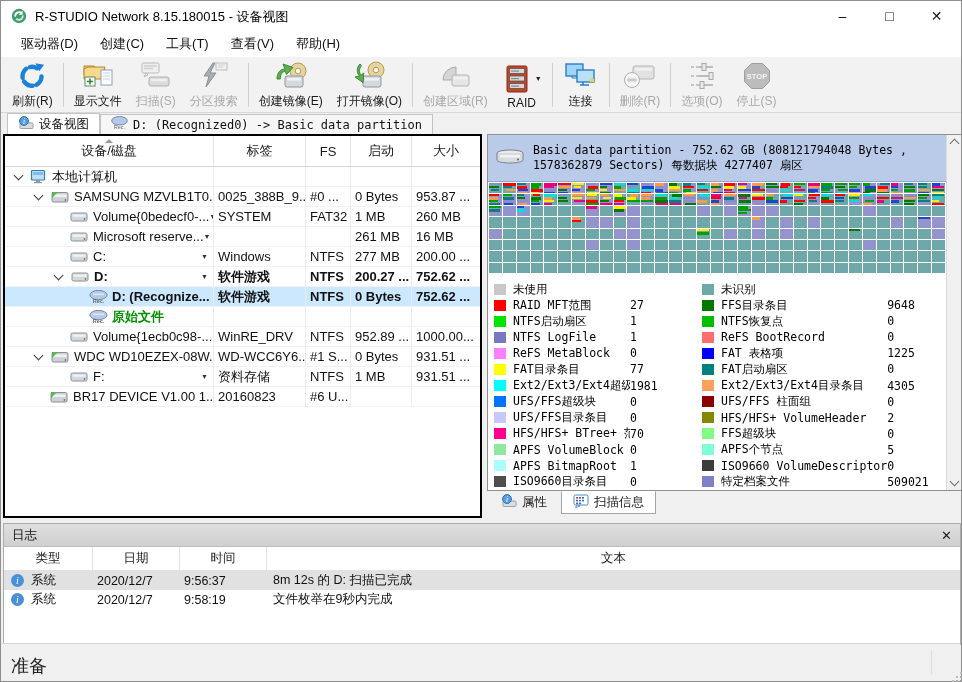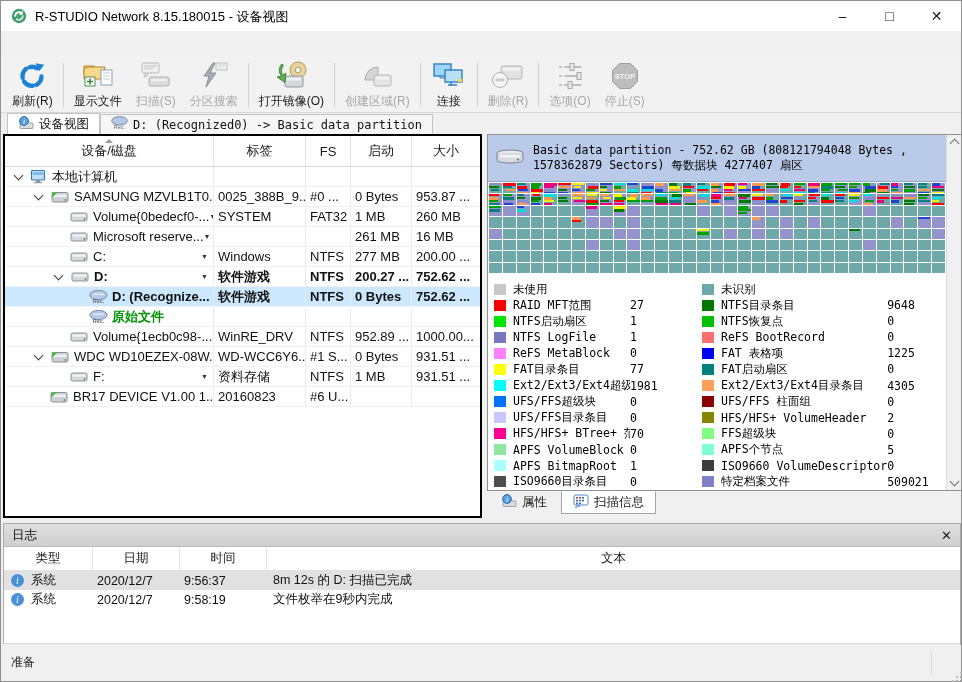--- a/index.html
+++ b/index.html
@@ -91,21 +91,21 @@
   .lh{display:flex;align-items:center;justify-content:center;height:100%;font-size:12.5px;color:#1a1a1a;
       border-right:1px solid #e4e4e4;box-sizing:border-box;}
   .log-row{display:flex;height:19px;align-items:center;font-size:12.5px;color:#111;}
   .log-row.selected{background:#e1e1e1;}
   .log-cell{box-sizing:border-box;height:100%;display:flex;align-items:center;overflow:hidden;white-space:nowrap;padding-left:4px;}
   .info-ic{width:13px;height:13px;border-radius:50%;background:#4a90d9;color:#fff;font-size:10px;font-style:italic;
            display:flex;align-items:center;justify-content:center;margin:0 7px 0 3px;font-family:"Liberation Serif",serif;flex:0 0 auto;}
 
   
   .statusbar{position:absolute;left:1px;right:1px;bottom:1px;height:36px;background:#f0f0f0;border-top:1px solid #d6d6d6;}
-  .status-text{position:absolute;left:9px;top:10px;font-size:12px;color:#222;}
+  .status-text{position:absolute;left:9px;top:10px;font-size:18px;color:#222;}
   .status-sep{position:absolute;right:28px;top:6px;bottom:6px;width:1px;background:#dcdcdc;}
   .grip{position:absolute;right:6px;bottom:6px;width:2px;height:2px;background:transparent;
         box-shadow:8px 8px 0 #9a9a9a,4px 8px 0 #ababab,8px 4px 0 #ababab,0 8px 0 #bdbdbd,8px 0 0 #bdbdbd,4px 4px 0 #bdbdbd;}
 </style>
 </head>
 <body>
 
 <div class="win">
 
   <div class="titlebar">
@@ -118,20 +118,27 @@
         </svg>
     </span>
     <span class="title-text">R-STUDIO Network 8.15.180015 - 设备视图</span>
     <div class="win-controls">
       <div class="win-btn">–</div>
       <div class="win-btn">□</div>
       <div class="win-btn">✕</div>
     </div>
   </div>
 
+  <div class="menubar">
+    <span class="menu-item">驱动器(D)</span>
+    <span class="menu-item">创建(C)</span>
+    <span class="menu-item">工具(T)</span>
+    <span class="menu-item">查看(V)</span>
+    <span class="menu-item">帮助(H)</span>
+  </div>
 
   <div class="toolbar">
       <div class="tb-btn">
         <span class="tb-icon">
           <svg width="34" height="30" viewBox="0 0 34 30">
             <path d="M26.5 15.5a9.5 9.5 0 1 1-4.4-8.2" fill="none" stroke="#1b82d6" stroke-width="4.4" stroke-dasharray="10 4" stroke-linecap="round"></path>
             <path d="M20.5 2.2l8.6 1.6-4.8 6.4z" fill="#1b82d6"></path>
           </svg>
         </span>
         <span class="tb-label">刷新(R)</span>
@@ -169,39 +176,70 @@
             <path d="M21 4h7M21 6h5" stroke="#d2d2d2"></path>
             <path d="M16 2L7 15h5l-3 11 10-14h-6l5-10z" fill="#a8adb4" stroke="#8a9098"></path>
           </svg>
         </span>
         <span class="tb-label">分区搜索</span>
       </div>
       <div class="tb-sep"></div>
       <div class="tb-btn">
         <span class="tb-icon">
           <svg width="36" height="30" viewBox="0 0 36 30">
+            <circle cx="25" cy="10" r="8" fill="#e6d4a0" stroke="#b89a50"></circle>
+            <circle cx="25" cy="10" r="2.8" fill="#f7f7f7" stroke="#b89a50"></circle>
+            <rect x="12" y="15" width="18" height="11" rx="2" fill="#d5d9dd" stroke="#8f979e"></rect>
+            <rect x="14" y="17" width="14" height="2.6" fill="#eef1f3"></rect>
+            <path d="M4 18c0-7 4-10 8-10l-2-5 10 3.5-6.5 7-1.2-3.2c-3 .3-5 3-5 7.7z" fill="#5cb050" stroke="#3a8a36"></path>
+          </svg>
+        </span>
+        <span class="tb-label">创建镜像(E)</span>
+      </div>
+      <div class="tb-btn">
+        <span class="tb-icon">
+          <svg width="36" height="30" viewBox="0 0 36 30">
             <circle cx="25" cy="9" r="8" fill="#e6d4a0" stroke="#b89a50"></circle>
             <circle cx="25" cy="9" r="2.8" fill="#f7f7f7" stroke="#b89a50"></circle>
             <rect x="12" y="15" width="18" height="11" rx="2" fill="#d5d9dd" stroke="#8f979e"></rect>
             <rect x="14" y="17" width="14" height="2.6" fill="#eef1f3"></rect>
             <path d="M9 3C5.5 6 5.5 12 8.5 15l-4.5 1 8 5.5.8-9.5-3 2.2C8 11.8 8 7 10.5 4.6z" fill="#5cb050" stroke="#3a8a36"></path>
           </svg>
         </span>
         <span class="tb-label">打开镜像(O)</span>
       </div>
       <div class="tb-sep"></div>
       <div class="tb-btn disabled">
         <span class="tb-icon">
           <svg width="36" height="30" viewBox="0 0 36 30">
             <path d="M6 19A13 13 0 0 1 19 6v13z" fill="#d6d6d6" stroke="#ababab"></path>
             <rect x="15" y="14" width="17" height="11" rx="2" fill="#e5e5e5" stroke="#b5b5b5"></rect>
             <rect x="17" y="16" width="13" height="2.4" fill="#f2f2f2"></rect>
           </svg>
         </span>
         <span class="tb-label">创建区域(R)</span>
+      </div>
+      <div class="tb-btn">
+        <span class="tb-icon">
+          <svg width="30" height="30" viewBox="0 0 30 30">
+            <rect x="5" y="2" width="20" height="26" rx="1.5" fill="#c2452a" stroke="#8a2a12"></rect>
+            <g fill="#d8d8d8" stroke="#555" stroke-width="0.8">
+              <rect x="7.5" y="4.5" width="15" height="5"></rect>
+              <rect x="7.5" y="12" width="15" height="5"></rect>
+              <rect x="7.5" y="19.5" width="15" height="5"></rect>
+            </g>
+            <g fill="#888">
+              <rect x="9" y="6.5" width="8" height="1.2"></rect>
+              <rect x="9" y="14" width="8" height="1.2"></rect>
+              <rect x="9" y="21.5" width="8" height="1.2"></rect>
+            </g>
+          </svg>
+          <span class="tb-dd">▼</span>
+        </span>
+        <span class="tb-label">RAID</span>
       </div>
       <div class="tb-sep"></div>
       <div class="tb-btn">
         <span class="tb-icon">
           <svg width="36" height="30" viewBox="0 0 36 30">
             <rect x="3" y="3" width="17" height="12" fill="#9ed5f8" stroke="#2b7fc2" stroke-width="1.4"></rect>
             <path d="M9 15v2h6v-2" fill="none" stroke="#2b7fc2"></path>
             <rect x="14" y="9" width="17" height="12" fill="#badff9" stroke="#2b7fc2" stroke-width="1.4"></rect>
             <path d="M20 21v3M17 24h9" stroke="#2b7fc2" stroke-width="1.6"></path>
             <rect x="27" y="18" width="4" height="3" fill="#f8d442"></rect>
@@ -1181,21 +1219,21 @@
           </div>
         </div>
       <div class="lcol lcol-r" id="legend-right">
           <div class="lrow">
             <span class="sw" style="background: rgb(111, 168, 168);"></span>
             <span class="lname">未识别</span>
             <span class="lcount"></span>
           </div>
           <div class="lrow">
             <span class="sw" style="background: rgb(0, 120, 0);"></span>
-            <span class="lname">NTFS目录条目</span>
+            <span class="lname">FFS目录条目</span>
             <span class="lcount">9648</span>
           </div>
           <div class="lrow">
             <span class="sw" style="background: rgb(0, 192, 0);"></span>
             <span class="lname">NTFS恢复点</span>
             <span class="lcount">0</span>
           </div>
           <div class="lrow">
             <span class="sw" style="background: rgb(255, 110, 110);"></span>
             <span class="lname">ReFS BootRecord</span>

